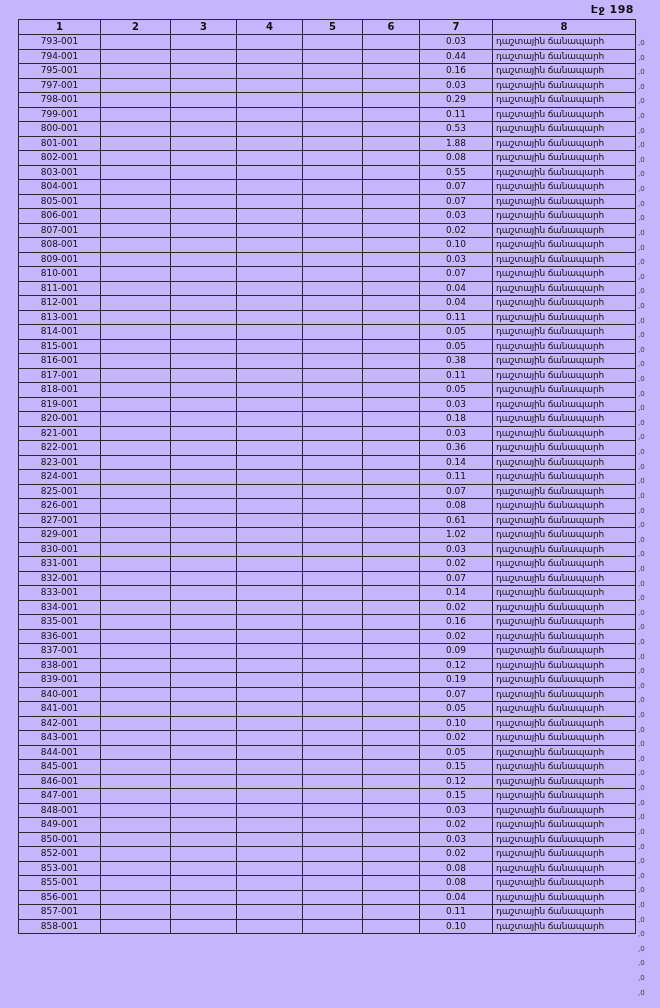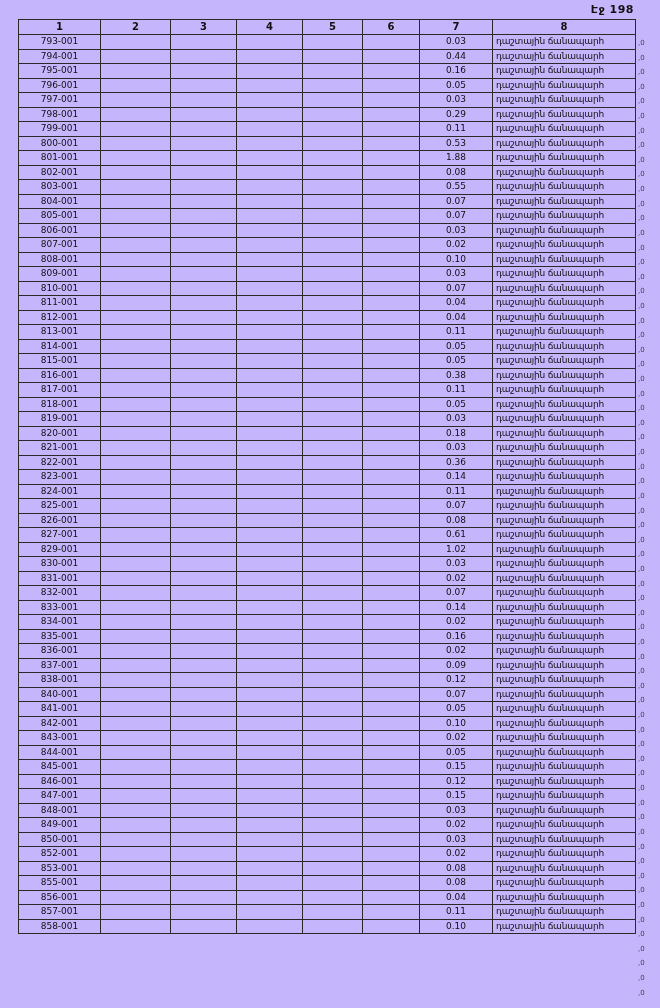--- a/index.html
+++ b/index.html
@@ -125,462 +125,452 @@
       <td class="cell-id">795-001</td>
       <td class="cell-empty"></td>
       <td class="cell-empty"></td>
       <td class="cell-empty"></td>
       <td class="cell-empty"></td>
       <td class="cell-empty"></td>
       <td class="cell-value">0.16</td>
       <td class="cell-desc">դաշտային ճանապարհ</td>
     </tr>
 
-    <tr>
-      <td class="cell-id">796-001</td>
+
+    <tr>
+      <td class="cell-id">797-001</td>
+      <td class="cell-empty"></td>
+      <td class="cell-empty"></td>
+      <td class="cell-empty"></td>
+      <td class="cell-empty"></td>
+      <td class="cell-empty"></td>
+      <td class="cell-value">0.03</td>
+      <td class="cell-desc">դաշտային ճանապարհ</td>
+    </tr>
+
+    <tr>
+      <td class="cell-id">798-001</td>
+      <td class="cell-empty"></td>
+      <td class="cell-empty"></td>
+      <td class="cell-empty"></td>
+      <td class="cell-empty"></td>
+      <td class="cell-empty"></td>
+      <td class="cell-value">0.29</td>
+      <td class="cell-desc">դաշտային ճանապարհ</td>
+    </tr>
+
+    <tr>
+      <td class="cell-id">799-001</td>
+      <td class="cell-empty"></td>
+      <td class="cell-empty"></td>
+      <td class="cell-empty"></td>
+      <td class="cell-empty"></td>
+      <td class="cell-empty"></td>
+      <td class="cell-value">0.11</td>
+      <td class="cell-desc">դաշտային ճանապարհ</td>
+    </tr>
+
+    <tr>
+      <td class="cell-id">800-001</td>
+      <td class="cell-empty"></td>
+      <td class="cell-empty"></td>
+      <td class="cell-empty"></td>
+      <td class="cell-empty"></td>
+      <td class="cell-empty"></td>
+      <td class="cell-value">0.53</td>
+      <td class="cell-desc">դաշտային ճանապարհ</td>
+    </tr>
+
+    <tr>
+      <td class="cell-id">801-001</td>
+      <td class="cell-empty"></td>
+      <td class="cell-empty"></td>
+      <td class="cell-empty"></td>
+      <td class="cell-empty"></td>
+      <td class="cell-empty"></td>
+      <td class="cell-value">1.88</td>
+      <td class="cell-desc">դաշտային ճանապարհ</td>
+    </tr>
+
+    <tr>
+      <td class="cell-id">802-001</td>
+      <td class="cell-empty"></td>
+      <td class="cell-empty"></td>
+      <td class="cell-empty"></td>
+      <td class="cell-empty"></td>
+      <td class="cell-empty"></td>
+      <td class="cell-value">0.08</td>
+      <td class="cell-desc">դաշտային ճանապարհ</td>
+    </tr>
+
+    <tr>
+      <td class="cell-id">803-001</td>
+      <td class="cell-empty"></td>
+      <td class="cell-empty"></td>
+      <td class="cell-empty"></td>
+      <td class="cell-empty"></td>
+      <td class="cell-empty"></td>
+      <td class="cell-value">0.55</td>
+      <td class="cell-desc">դաշտային ճանապարհ</td>
+    </tr>
+
+    <tr>
+      <td class="cell-id">804-001</td>
+      <td class="cell-empty"></td>
+      <td class="cell-empty"></td>
+      <td class="cell-empty"></td>
+      <td class="cell-empty"></td>
+      <td class="cell-empty"></td>
+      <td class="cell-value">0.07</td>
+      <td class="cell-desc">դաշտային ճանապարհ</td>
+    </tr>
+
+    <tr>
+      <td class="cell-id">805-001</td>
+      <td class="cell-empty"></td>
+      <td class="cell-empty"></td>
+      <td class="cell-empty"></td>
+      <td class="cell-empty"></td>
+      <td class="cell-empty"></td>
+      <td class="cell-value">0.07</td>
+      <td class="cell-desc">դաշտային ճանապարհ</td>
+    </tr>
+
+    <tr>
+      <td class="cell-id">806-001</td>
+      <td class="cell-empty"></td>
+      <td class="cell-empty"></td>
+      <td class="cell-empty"></td>
+      <td class="cell-empty"></td>
+      <td class="cell-empty"></td>
+      <td class="cell-value">0.03</td>
+      <td class="cell-desc">դաշտային ճանապարհ</td>
+    </tr>
+
+    <tr>
+      <td class="cell-id">807-001</td>
+      <td class="cell-empty"></td>
+      <td class="cell-empty"></td>
+      <td class="cell-empty"></td>
+      <td class="cell-empty"></td>
+      <td class="cell-empty"></td>
+      <td class="cell-value">0.02</td>
+      <td class="cell-desc">դաշտային ճանապարհ</td>
+    </tr>
+
+    <tr>
+      <td class="cell-id">808-001</td>
+      <td class="cell-empty"></td>
+      <td class="cell-empty"></td>
+      <td class="cell-empty"></td>
+      <td class="cell-empty"></td>
+      <td class="cell-empty"></td>
+      <td class="cell-value">0.10</td>
+      <td class="cell-desc">դաշտային ճանապարհ</td>
+    </tr>
+
+    <tr>
+      <td class="cell-id">809-001</td>
+      <td class="cell-empty"></td>
+      <td class="cell-empty"></td>
+      <td class="cell-empty"></td>
+      <td class="cell-empty"></td>
+      <td class="cell-empty"></td>
+      <td class="cell-value">0.03</td>
+      <td class="cell-desc">դաշտային ճանապարհ</td>
+    </tr>
+
+    <tr>
+      <td class="cell-id">810-001</td>
+      <td class="cell-empty"></td>
+      <td class="cell-empty"></td>
+      <td class="cell-empty"></td>
+      <td class="cell-empty"></td>
+      <td class="cell-empty"></td>
+      <td class="cell-value">0.07</td>
+      <td class="cell-desc">դաշտային ճանապարհ</td>
+    </tr>
+
+    <tr>
+      <td class="cell-id">811-001</td>
+      <td class="cell-empty"></td>
+      <td class="cell-empty"></td>
+      <td class="cell-empty"></td>
+      <td class="cell-empty"></td>
+      <td class="cell-empty"></td>
+      <td class="cell-value">0.04</td>
+      <td class="cell-desc">դաշտային ճանապարհ</td>
+    </tr>
+
+    <tr>
+      <td class="cell-id">812-001</td>
+      <td class="cell-empty"></td>
+      <td class="cell-empty"></td>
+      <td class="cell-empty"></td>
+      <td class="cell-empty"></td>
+      <td class="cell-empty"></td>
+      <td class="cell-value">0.04</td>
+      <td class="cell-desc">դաշտային ճանապարհ</td>
+    </tr>
+
+    <tr>
+      <td class="cell-id">813-001</td>
+      <td class="cell-empty"></td>
+      <td class="cell-empty"></td>
+      <td class="cell-empty"></td>
+      <td class="cell-empty"></td>
+      <td class="cell-empty"></td>
+      <td class="cell-value">0.11</td>
+      <td class="cell-desc">դաշտային ճանապարհ</td>
+    </tr>
+
+    <tr>
+      <td class="cell-id">814-001</td>
       <td class="cell-empty"></td>
       <td class="cell-empty"></td>
       <td class="cell-empty"></td>
       <td class="cell-empty"></td>
       <td class="cell-empty"></td>
       <td class="cell-value">0.05</td>
       <td class="cell-desc">դաշտային ճանապարհ</td>
     </tr>
 
     <tr>
-      <td class="cell-id">797-001</td>
+      <td class="cell-id">815-001</td>
+      <td class="cell-empty"></td>
+      <td class="cell-empty"></td>
+      <td class="cell-empty"></td>
+      <td class="cell-empty"></td>
+      <td class="cell-empty"></td>
+      <td class="cell-value">0.05</td>
+      <td class="cell-desc">դաշտային ճանապարհ</td>
+    </tr>
+
+    <tr>
+      <td class="cell-id">816-001</td>
+      <td class="cell-empty"></td>
+      <td class="cell-empty"></td>
+      <td class="cell-empty"></td>
+      <td class="cell-empty"></td>
+      <td class="cell-empty"></td>
+      <td class="cell-value">0.38</td>
+      <td class="cell-desc">դաշտային ճանապարհ</td>
+    </tr>
+
+    <tr>
+      <td class="cell-id">817-001</td>
+      <td class="cell-empty"></td>
+      <td class="cell-empty"></td>
+      <td class="cell-empty"></td>
+      <td class="cell-empty"></td>
+      <td class="cell-empty"></td>
+      <td class="cell-value">0.11</td>
+      <td class="cell-desc">դաշտային ճանապարհ</td>
+    </tr>
+
+    <tr>
+      <td class="cell-id">818-001</td>
+      <td class="cell-empty"></td>
+      <td class="cell-empty"></td>
+      <td class="cell-empty"></td>
+      <td class="cell-empty"></td>
+      <td class="cell-empty"></td>
+      <td class="cell-value">0.05</td>
+      <td class="cell-desc">դաշտային ճանապարհ</td>
+    </tr>
+
+    <tr>
+      <td class="cell-id">819-001</td>
       <td class="cell-empty"></td>
       <td class="cell-empty"></td>
       <td class="cell-empty"></td>
       <td class="cell-empty"></td>
       <td class="cell-empty"></td>
       <td class="cell-value">0.03</td>
       <td class="cell-desc">դաշտային ճանապարհ</td>
     </tr>
 
     <tr>
-      <td class="cell-id">798-001</td>
-      <td class="cell-empty"></td>
-      <td class="cell-empty"></td>
-      <td class="cell-empty"></td>
-      <td class="cell-empty"></td>
-      <td class="cell-empty"></td>
-      <td class="cell-value">0.29</td>
-      <td class="cell-desc">դաշտային ճանապարհ</td>
-    </tr>
-
-    <tr>
-      <td class="cell-id">799-001</td>
+      <td class="cell-id">820-001</td>
+      <td class="cell-empty"></td>
+      <td class="cell-empty"></td>
+      <td class="cell-empty"></td>
+      <td class="cell-empty"></td>
+      <td class="cell-empty"></td>
+      <td class="cell-value">0.18</td>
+      <td class="cell-desc">դաշտային ճանապարհ</td>
+    </tr>
+
+    <tr>
+      <td class="cell-id">821-001</td>
+      <td class="cell-empty"></td>
+      <td class="cell-empty"></td>
+      <td class="cell-empty"></td>
+      <td class="cell-empty"></td>
+      <td class="cell-empty"></td>
+      <td class="cell-value">0.03</td>
+      <td class="cell-desc">դաշտային ճանապարհ</td>
+    </tr>
+
+    <tr>
+      <td class="cell-id">822-001</td>
+      <td class="cell-empty"></td>
+      <td class="cell-empty"></td>
+      <td class="cell-empty"></td>
+      <td class="cell-empty"></td>
+      <td class="cell-empty"></td>
+      <td class="cell-value">0.36</td>
+      <td class="cell-desc">դաշտային ճանապարհ</td>
+    </tr>
+
+    <tr>
+      <td class="cell-id">823-001</td>
+      <td class="cell-empty"></td>
+      <td class="cell-empty"></td>
+      <td class="cell-empty"></td>
+      <td class="cell-empty"></td>
+      <td class="cell-empty"></td>
+      <td class="cell-value">0.14</td>
+      <td class="cell-desc">դաշտային ճանապարհ</td>
+    </tr>
+
+    <tr>
+      <td class="cell-id">824-001</td>
       <td class="cell-empty"></td>
       <td class="cell-empty"></td>
       <td class="cell-empty"></td>
       <td class="cell-empty"></td>
       <td class="cell-empty"></td>
       <td class="cell-value">0.11</td>
       <td class="cell-desc">դաշտային ճանապարհ</td>
     </tr>
 
     <tr>
-      <td class="cell-id">800-001</td>
-      <td class="cell-empty"></td>
-      <td class="cell-empty"></td>
-      <td class="cell-empty"></td>
-      <td class="cell-empty"></td>
-      <td class="cell-empty"></td>
-      <td class="cell-value">0.53</td>
-      <td class="cell-desc">դաշտային ճանապարհ</td>
-    </tr>
-
-    <tr>
-      <td class="cell-id">801-001</td>
-      <td class="cell-empty"></td>
-      <td class="cell-empty"></td>
-      <td class="cell-empty"></td>
-      <td class="cell-empty"></td>
-      <td class="cell-empty"></td>
-      <td class="cell-value">1.88</td>
-      <td class="cell-desc">դաշտային ճանապարհ</td>
-    </tr>
-
-    <tr>
-      <td class="cell-id">802-001</td>
+      <td class="cell-id">825-001</td>
+      <td class="cell-empty"></td>
+      <td class="cell-empty"></td>
+      <td class="cell-empty"></td>
+      <td class="cell-empty"></td>
+      <td class="cell-empty"></td>
+      <td class="cell-value">0.07</td>
+      <td class="cell-desc">դաշտային ճանապարհ</td>
+    </tr>
+
+    <tr>
+      <td class="cell-id">826-001</td>
       <td class="cell-empty"></td>
       <td class="cell-empty"></td>
       <td class="cell-empty"></td>
       <td class="cell-empty"></td>
       <td class="cell-empty"></td>
       <td class="cell-value">0.08</td>
       <td class="cell-desc">դաշտային ճանապարհ</td>
     </tr>
 
     <tr>
-      <td class="cell-id">803-001</td>
-      <td class="cell-empty"></td>
-      <td class="cell-empty"></td>
-      <td class="cell-empty"></td>
-      <td class="cell-empty"></td>
-      <td class="cell-empty"></td>
-      <td class="cell-value">0.55</td>
-      <td class="cell-desc">դաշտային ճանապարհ</td>
-    </tr>
-
-    <tr>
-      <td class="cell-id">804-001</td>
+      <td class="cell-id">827-001</td>
+      <td class="cell-empty"></td>
+      <td class="cell-empty"></td>
+      <td class="cell-empty"></td>
+      <td class="cell-empty"></td>
+      <td class="cell-empty"></td>
+      <td class="cell-value">0.61</td>
+      <td class="cell-desc">դաշտային ճանապարհ</td>
+    </tr>
+
+
+    <tr>
+      <td class="cell-id">829-001</td>
+      <td class="cell-empty"></td>
+      <td class="cell-empty"></td>
+      <td class="cell-empty"></td>
+      <td class="cell-empty"></td>
+      <td class="cell-empty"></td>
+      <td class="cell-value">1.02</td>
+      <td class="cell-desc">դաշտային ճանապարհ</td>
+    </tr>
+
+    <tr>
+      <td class="cell-id">830-001</td>
+      <td class="cell-empty"></td>
+      <td class="cell-empty"></td>
+      <td class="cell-empty"></td>
+      <td class="cell-empty"></td>
+      <td class="cell-empty"></td>
+      <td class="cell-value">0.03</td>
+      <td class="cell-desc">դաշտային ճանապարհ</td>
+    </tr>
+
+    <tr>
+      <td class="cell-id">831-001</td>
+      <td class="cell-empty"></td>
+      <td class="cell-empty"></td>
+      <td class="cell-empty"></td>
+      <td class="cell-empty"></td>
+      <td class="cell-empty"></td>
+      <td class="cell-value">0.02</td>
+      <td class="cell-desc">դաշտային ճանապարհ</td>
+    </tr>
+
+    <tr>
+      <td class="cell-id">832-001</td>
       <td class="cell-empty"></td>
       <td class="cell-empty"></td>
       <td class="cell-empty"></td>
       <td class="cell-empty"></td>
       <td class="cell-empty"></td>
       <td class="cell-value">0.07</td>
       <td class="cell-desc">դաշտային ճանապարհ</td>
     </tr>
 
     <tr>
-      <td class="cell-id">805-001</td>
-      <td class="cell-empty"></td>
-      <td class="cell-empty"></td>
-      <td class="cell-empty"></td>
-      <td class="cell-empty"></td>
-      <td class="cell-empty"></td>
-      <td class="cell-value">0.07</td>
-      <td class="cell-desc">դաշտային ճանապարհ</td>
-    </tr>
-
-    <tr>
-      <td class="cell-id">806-001</td>
-      <td class="cell-empty"></td>
-      <td class="cell-empty"></td>
-      <td class="cell-empty"></td>
-      <td class="cell-empty"></td>
-      <td class="cell-empty"></td>
-      <td class="cell-value">0.03</td>
-      <td class="cell-desc">դաշտային ճանապարհ</td>
-    </tr>
-
-    <tr>
-      <td class="cell-id">807-001</td>
+      <td class="cell-id">833-001</td>
+      <td class="cell-empty"></td>
+      <td class="cell-empty"></td>
+      <td class="cell-empty"></td>
+      <td class="cell-empty"></td>
+      <td class="cell-empty"></td>
+      <td class="cell-value">0.14</td>
+      <td class="cell-desc">դաշտային ճանապարհ</td>
+    </tr>
+
+    <tr>
+      <td class="cell-id">834-001</td>
       <td class="cell-empty"></td>
       <td class="cell-empty"></td>
       <td class="cell-empty"></td>
       <td class="cell-empty"></td>
       <td class="cell-empty"></td>
       <td class="cell-value">0.02</td>
       <td class="cell-desc">դաշտային ճանապարհ</td>
     </tr>
 
     <tr>
-      <td class="cell-id">808-001</td>
-      <td class="cell-empty"></td>
-      <td class="cell-empty"></td>
-      <td class="cell-empty"></td>
-      <td class="cell-empty"></td>
-      <td class="cell-empty"></td>
-      <td class="cell-value">0.10</td>
-      <td class="cell-desc">դաշտային ճանապարհ</td>
-    </tr>
-
-    <tr>
-      <td class="cell-id">809-001</td>
-      <td class="cell-empty"></td>
-      <td class="cell-empty"></td>
-      <td class="cell-empty"></td>
-      <td class="cell-empty"></td>
-      <td class="cell-empty"></td>
-      <td class="cell-value">0.03</td>
-      <td class="cell-desc">դաշտային ճանապարհ</td>
-    </tr>
-
-    <tr>
-      <td class="cell-id">810-001</td>
-      <td class="cell-empty"></td>
-      <td class="cell-empty"></td>
-      <td class="cell-empty"></td>
-      <td class="cell-empty"></td>
-      <td class="cell-empty"></td>
-      <td class="cell-value">0.07</td>
-      <td class="cell-desc">դաշտային ճանապարհ</td>
-    </tr>
-
-    <tr>
-      <td class="cell-id">811-001</td>
-      <td class="cell-empty"></td>
-      <td class="cell-empty"></td>
-      <td class="cell-empty"></td>
-      <td class="cell-empty"></td>
-      <td class="cell-empty"></td>
-      <td class="cell-value">0.04</td>
-      <td class="cell-desc">դաշտային ճանապարհ</td>
-    </tr>
-
-    <tr>
-      <td class="cell-id">812-001</td>
-      <td class="cell-empty"></td>
-      <td class="cell-empty"></td>
-      <td class="cell-empty"></td>
-      <td class="cell-empty"></td>
-      <td class="cell-empty"></td>
-      <td class="cell-value">0.04</td>
-      <td class="cell-desc">դաշտային ճանապարհ</td>
-    </tr>
-
-    <tr>
-      <td class="cell-id">813-001</td>
-      <td class="cell-empty"></td>
-      <td class="cell-empty"></td>
-      <td class="cell-empty"></td>
-      <td class="cell-empty"></td>
-      <td class="cell-empty"></td>
-      <td class="cell-value">0.11</td>
-      <td class="cell-desc">դաշտային ճանապարհ</td>
-    </tr>
-
-    <tr>
-      <td class="cell-id">814-001</td>
-      <td class="cell-empty"></td>
-      <td class="cell-empty"></td>
-      <td class="cell-empty"></td>
-      <td class="cell-empty"></td>
-      <td class="cell-empty"></td>
-      <td class="cell-value">0.05</td>
-      <td class="cell-desc">դաշտային ճանապարհ</td>
-    </tr>
-
-    <tr>
-      <td class="cell-id">815-001</td>
-      <td class="cell-empty"></td>
-      <td class="cell-empty"></td>
-      <td class="cell-empty"></td>
-      <td class="cell-empty"></td>
-      <td class="cell-empty"></td>
-      <td class="cell-value">0.05</td>
-      <td class="cell-desc">դաշտային ճանապարհ</td>
-    </tr>
-
-    <tr>
-      <td class="cell-id">816-001</td>
-      <td class="cell-empty"></td>
-      <td class="cell-empty"></td>
-      <td class="cell-empty"></td>
-      <td class="cell-empty"></td>
-      <td class="cell-empty"></td>
-      <td class="cell-value">0.38</td>
-      <td class="cell-desc">դաշտային ճանապարհ</td>
-    </tr>
-
-    <tr>
-      <td class="cell-id">817-001</td>
-      <td class="cell-empty"></td>
-      <td class="cell-empty"></td>
-      <td class="cell-empty"></td>
-      <td class="cell-empty"></td>
-      <td class="cell-empty"></td>
-      <td class="cell-value">0.11</td>
-      <td class="cell-desc">դաշտային ճանապարհ</td>
-    </tr>
-
-    <tr>
-      <td class="cell-id">818-001</td>
-      <td class="cell-empty"></td>
-      <td class="cell-empty"></td>
-      <td class="cell-empty"></td>
-      <td class="cell-empty"></td>
-      <td class="cell-empty"></td>
-      <td class="cell-value">0.05</td>
-      <td class="cell-desc">դաշտային ճանապարհ</td>
-    </tr>
-
-    <tr>
-      <td class="cell-id">819-001</td>
-      <td class="cell-empty"></td>
-      <td class="cell-empty"></td>
-      <td class="cell-empty"></td>
-      <td class="cell-empty"></td>
-      <td class="cell-empty"></td>
-      <td class="cell-value">0.03</td>
-      <td class="cell-desc">դաշտային ճանապարհ</td>
-    </tr>
-
-    <tr>
-      <td class="cell-id">820-001</td>
-      <td class="cell-empty"></td>
-      <td class="cell-empty"></td>
-      <td class="cell-empty"></td>
-      <td class="cell-empty"></td>
-      <td class="cell-empty"></td>
-      <td class="cell-value">0.18</td>
-      <td class="cell-desc">դաշտային ճանապարհ</td>
-    </tr>
-
-    <tr>
-      <td class="cell-id">821-001</td>
-      <td class="cell-empty"></td>
-      <td class="cell-empty"></td>
-      <td class="cell-empty"></td>
-      <td class="cell-empty"></td>
-      <td class="cell-empty"></td>
-      <td class="cell-value">0.03</td>
-      <td class="cell-desc">դաշտային ճանապարհ</td>
-    </tr>
-
-    <tr>
-      <td class="cell-id">822-001</td>
-      <td class="cell-empty"></td>
-      <td class="cell-empty"></td>
-      <td class="cell-empty"></td>
-      <td class="cell-empty"></td>
-      <td class="cell-empty"></td>
-      <td class="cell-value">0.36</td>
-      <td class="cell-desc">դաշտային ճանապարհ</td>
-    </tr>
-
-    <tr>
-      <td class="cell-id">823-001</td>
-      <td class="cell-empty"></td>
-      <td class="cell-empty"></td>
-      <td class="cell-empty"></td>
-      <td class="cell-empty"></td>
-      <td class="cell-empty"></td>
-      <td class="cell-value">0.14</td>
-      <td class="cell-desc">դաշտային ճանապարհ</td>
-    </tr>
-
-    <tr>
-      <td class="cell-id">824-001</td>
-      <td class="cell-empty"></td>
-      <td class="cell-empty"></td>
-      <td class="cell-empty"></td>
-      <td class="cell-empty"></td>
-      <td class="cell-empty"></td>
-      <td class="cell-value">0.11</td>
-      <td class="cell-desc">դաշտային ճանապարհ</td>
-    </tr>
-
-    <tr>
-      <td class="cell-id">825-001</td>
-      <td class="cell-empty"></td>
-      <td class="cell-empty"></td>
-      <td class="cell-empty"></td>
-      <td class="cell-empty"></td>
-      <td class="cell-empty"></td>
-      <td class="cell-value">0.07</td>
-      <td class="cell-desc">դաշտային ճանապարհ</td>
-    </tr>
-
-    <tr>
-      <td class="cell-id">826-001</td>
-      <td class="cell-empty"></td>
-      <td class="cell-empty"></td>
-      <td class="cell-empty"></td>
-      <td class="cell-empty"></td>
-      <td class="cell-empty"></td>
-      <td class="cell-value">0.08</td>
-      <td class="cell-desc">դաշտային ճանապարհ</td>
-    </tr>
-
-    <tr>
-      <td class="cell-id">827-001</td>
-      <td class="cell-empty"></td>
-      <td class="cell-empty"></td>
-      <td class="cell-empty"></td>
-      <td class="cell-empty"></td>
-      <td class="cell-empty"></td>
-      <td class="cell-value">0.61</td>
-      <td class="cell-desc">դաշտային ճանապարհ</td>
-    </tr>
-
-
-    <tr>
-      <td class="cell-id">829-001</td>
-      <td class="cell-empty"></td>
-      <td class="cell-empty"></td>
-      <td class="cell-empty"></td>
-      <td class="cell-empty"></td>
-      <td class="cell-empty"></td>
-      <td class="cell-value">1.02</td>
-      <td class="cell-desc">դաշտային ճանապարհ</td>
-    </tr>
-
-    <tr>
-      <td class="cell-id">830-001</td>
-      <td class="cell-empty"></td>
-      <td class="cell-empty"></td>
-      <td class="cell-empty"></td>
-      <td class="cell-empty"></td>
-      <td class="cell-empty"></td>
-      <td class="cell-value">0.03</td>
-      <td class="cell-desc">դաշտային ճանապարհ</td>
-    </tr>
-
-    <tr>
-      <td class="cell-id">831-001</td>
+      <td class="cell-id">835-001</td>
+      <td class="cell-empty"></td>
+      <td class="cell-empty"></td>
+      <td class="cell-empty"></td>
+      <td class="cell-empty"></td>
+      <td class="cell-empty"></td>
+      <td class="cell-value">0.16</td>
+      <td class="cell-desc">դաշտային ճանապարհ</td>
+    </tr>
+
+    <tr>
+      <td class="cell-id">836-001</td>
       <td class="cell-empty"></td>
       <td class="cell-empty"></td>
       <td class="cell-empty"></td>
       <td class="cell-empty"></td>
       <td class="cell-empty"></td>
       <td class="cell-value">0.02</td>
       <td class="cell-desc">դաշտային ճանապարհ</td>
     </tr>
 
     <tr>
-      <td class="cell-id">832-001</td>
-      <td class="cell-empty"></td>
-      <td class="cell-empty"></td>
-      <td class="cell-empty"></td>
-      <td class="cell-empty"></td>
-      <td class="cell-empty"></td>
-      <td class="cell-value">0.07</td>
-      <td class="cell-desc">դաշտային ճանապարհ</td>
-    </tr>
-
-    <tr>
-      <td class="cell-id">833-001</td>
-      <td class="cell-empty"></td>
-      <td class="cell-empty"></td>
-      <td class="cell-empty"></td>
-      <td class="cell-empty"></td>
-      <td class="cell-empty"></td>
-      <td class="cell-value">0.14</td>
-      <td class="cell-desc">դաշտային ճանապարհ</td>
-    </tr>
-
-    <tr>
-      <td class="cell-id">834-001</td>
-      <td class="cell-empty"></td>
-      <td class="cell-empty"></td>
-      <td class="cell-empty"></td>
-      <td class="cell-empty"></td>
-      <td class="cell-empty"></td>
-      <td class="cell-value">0.02</td>
-      <td class="cell-desc">դաշտային ճանապարհ</td>
-    </tr>
-
-    <tr>
-      <td class="cell-id">835-001</td>
-      <td class="cell-empty"></td>
-      <td class="cell-empty"></td>
-      <td class="cell-empty"></td>
-      <td class="cell-empty"></td>
-      <td class="cell-empty"></td>
-      <td class="cell-value">0.16</td>
-      <td class="cell-desc">դաշտային ճանապարհ</td>
-    </tr>
-
-    <tr>
-      <td class="cell-id">836-001</td>
-      <td class="cell-empty"></td>
-      <td class="cell-empty"></td>
-      <td class="cell-empty"></td>
-      <td class="cell-empty"></td>
-      <td class="cell-empty"></td>
-      <td class="cell-value">0.02</td>
-      <td class="cell-desc">դաշտային ճանապարհ</td>
-    </tr>
-
-    <tr>
       <td class="cell-id">837-001</td>
       <td class="cell-empty"></td>
       <td class="cell-empty"></td>
       <td class="cell-empty"></td>
       <td class="cell-empty"></td>
       <td class="cell-empty"></td>
       <td class="cell-value">0.09</td>
       <td class="cell-desc">դաշտային ճանապարհ</td>
     </tr>
 
@@ -588,20 +578,30 @@
       <td class="cell-id">838-001</td>
       <td class="cell-empty"></td>
       <td class="cell-empty"></td>
       <td class="cell-empty"></td>
       <td class="cell-empty"></td>
       <td class="cell-empty"></td>
       <td class="cell-value">0.12</td>
       <td class="cell-desc">դաշտային ճանապարհ</td>
     </tr>
 
+    <tr>
+      <td class="cell-id">839-001</td>
+      <td class="cell-empty"></td>
+      <td class="cell-empty"></td>
+      <td class="cell-empty"></td>
+      <td class="cell-empty"></td>
+      <td class="cell-empty"></td>
+      <td class="cell-value">0.19</td>
+      <td class="cell-desc">դաշտային ճանապարհ</td>
+    </tr>
 
     <tr>
       <td class="cell-id">840-001</td>
       <td class="cell-empty"></td>
       <td class="cell-empty"></td>
       <td class="cell-empty"></td>
       <td class="cell-empty"></td>
       <td class="cell-empty"></td>
       <td class="cell-value">0.07</td>
       <td class="cell-desc">դաշտային ճանապարհ</td>

